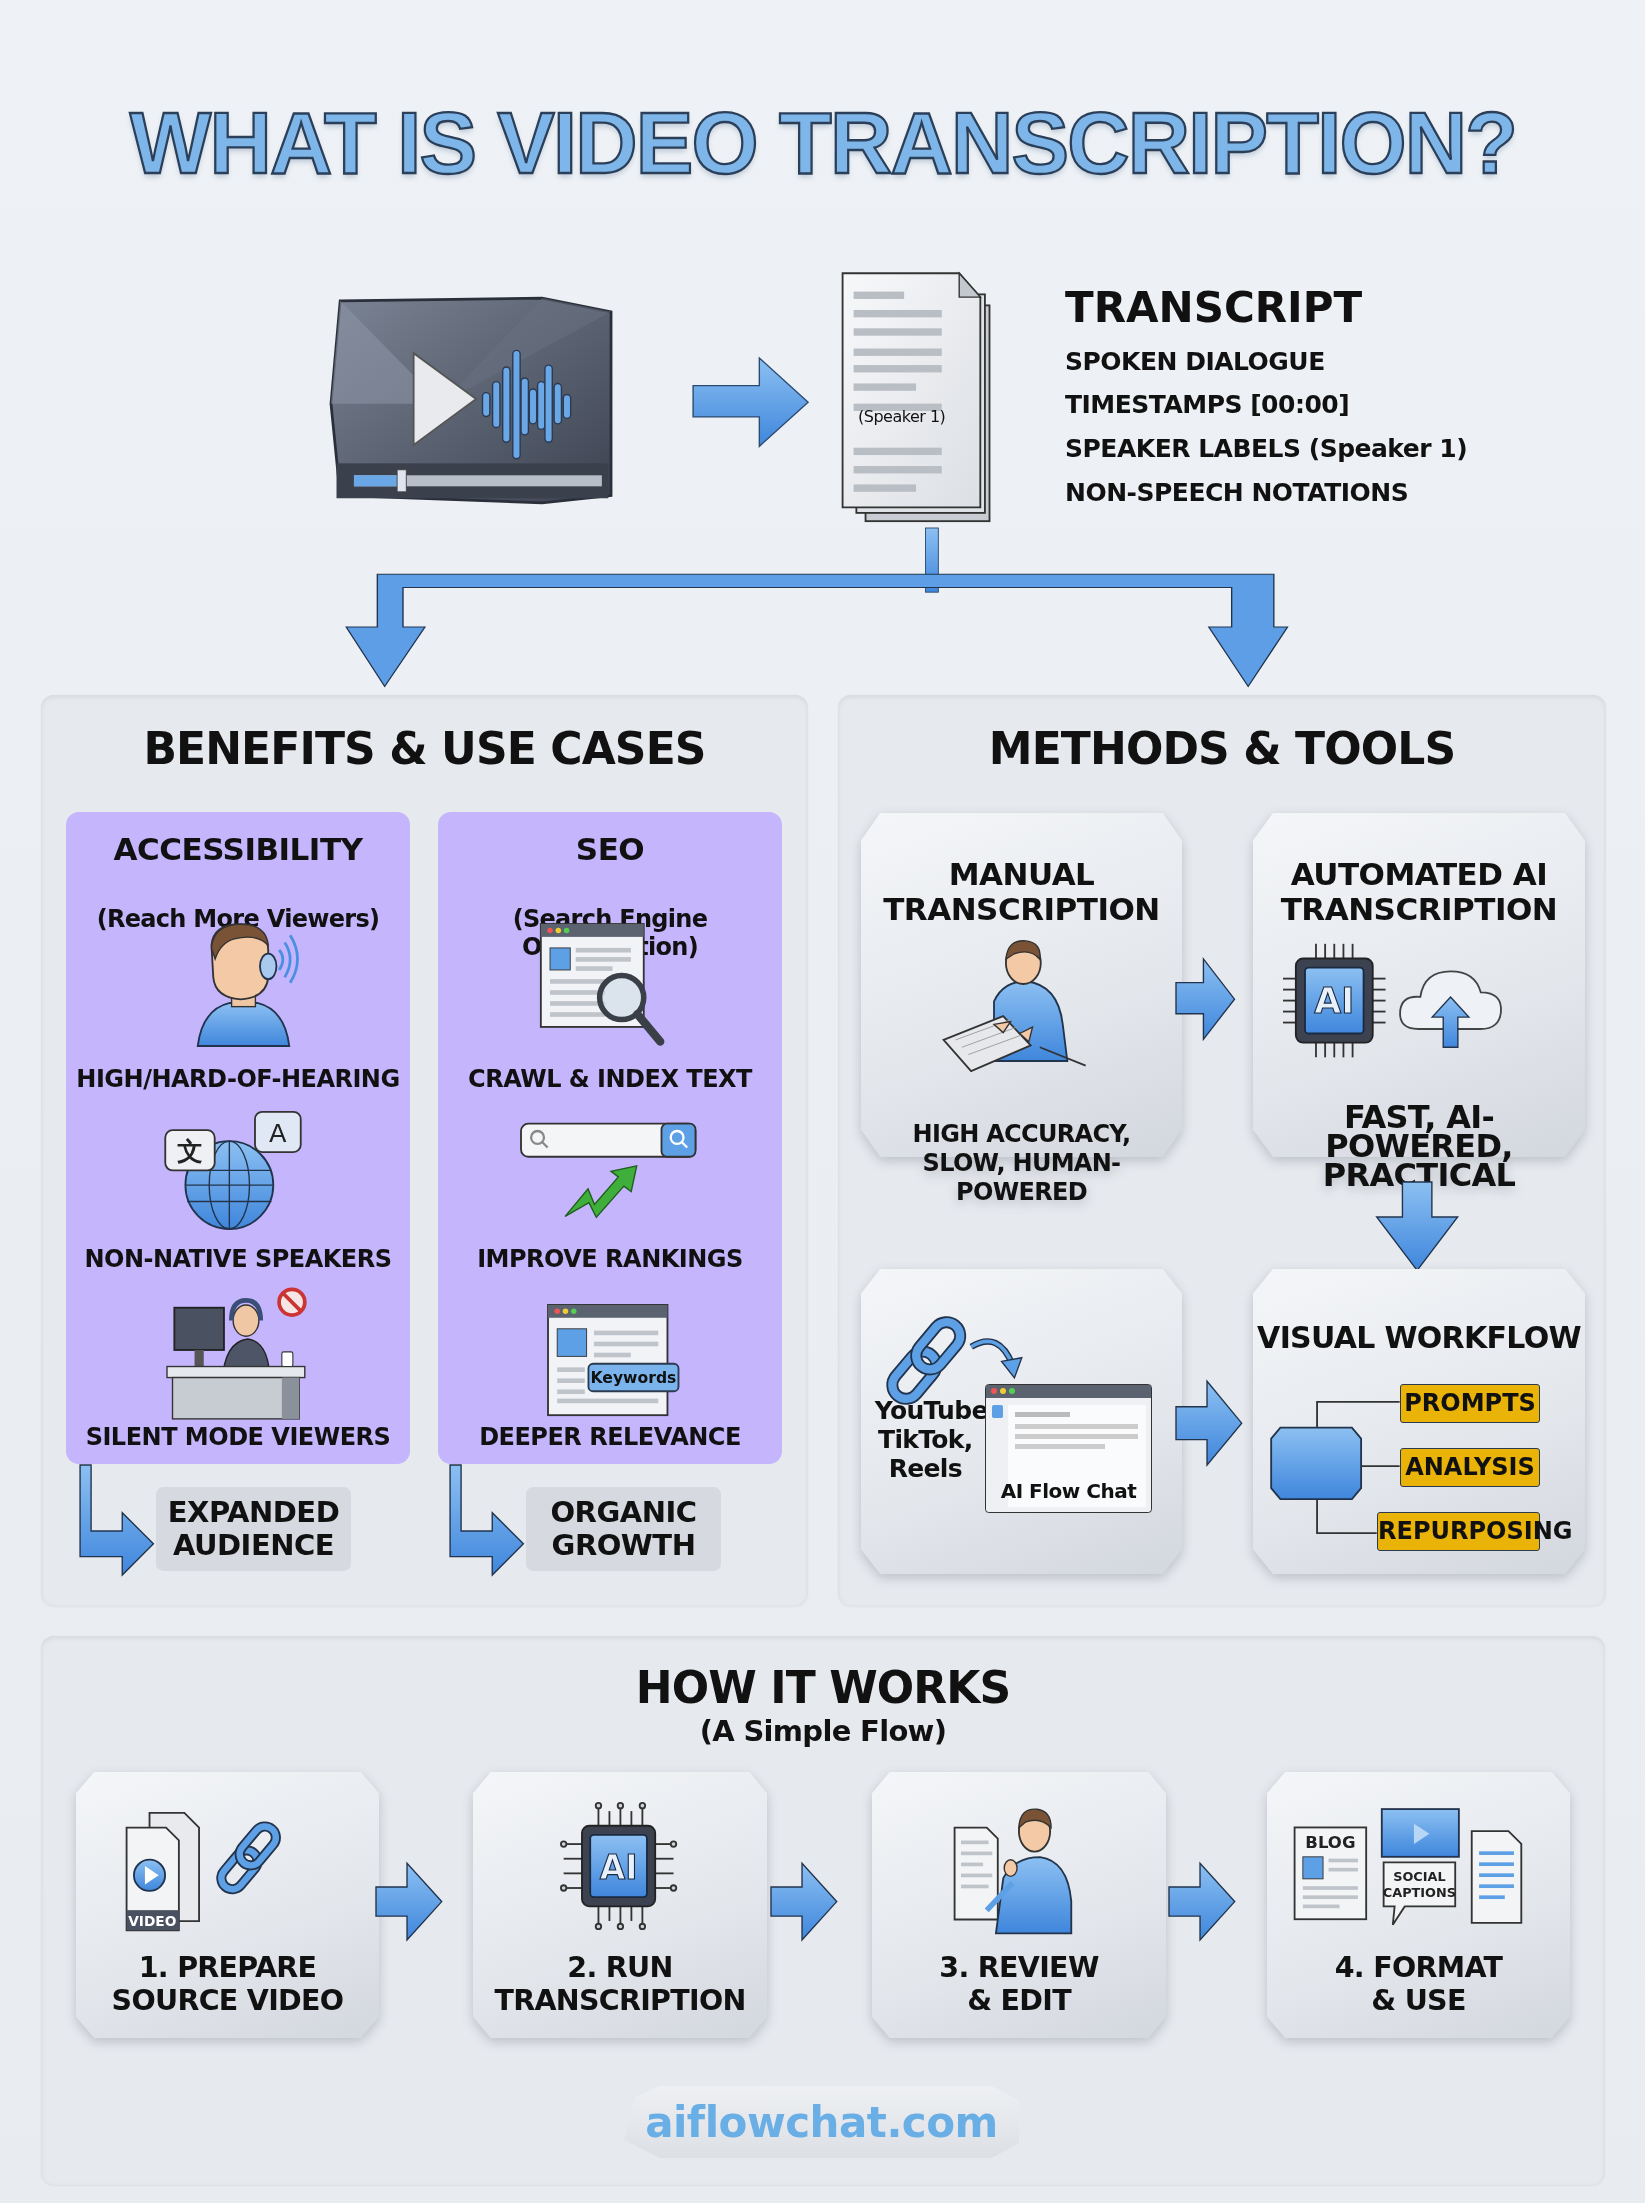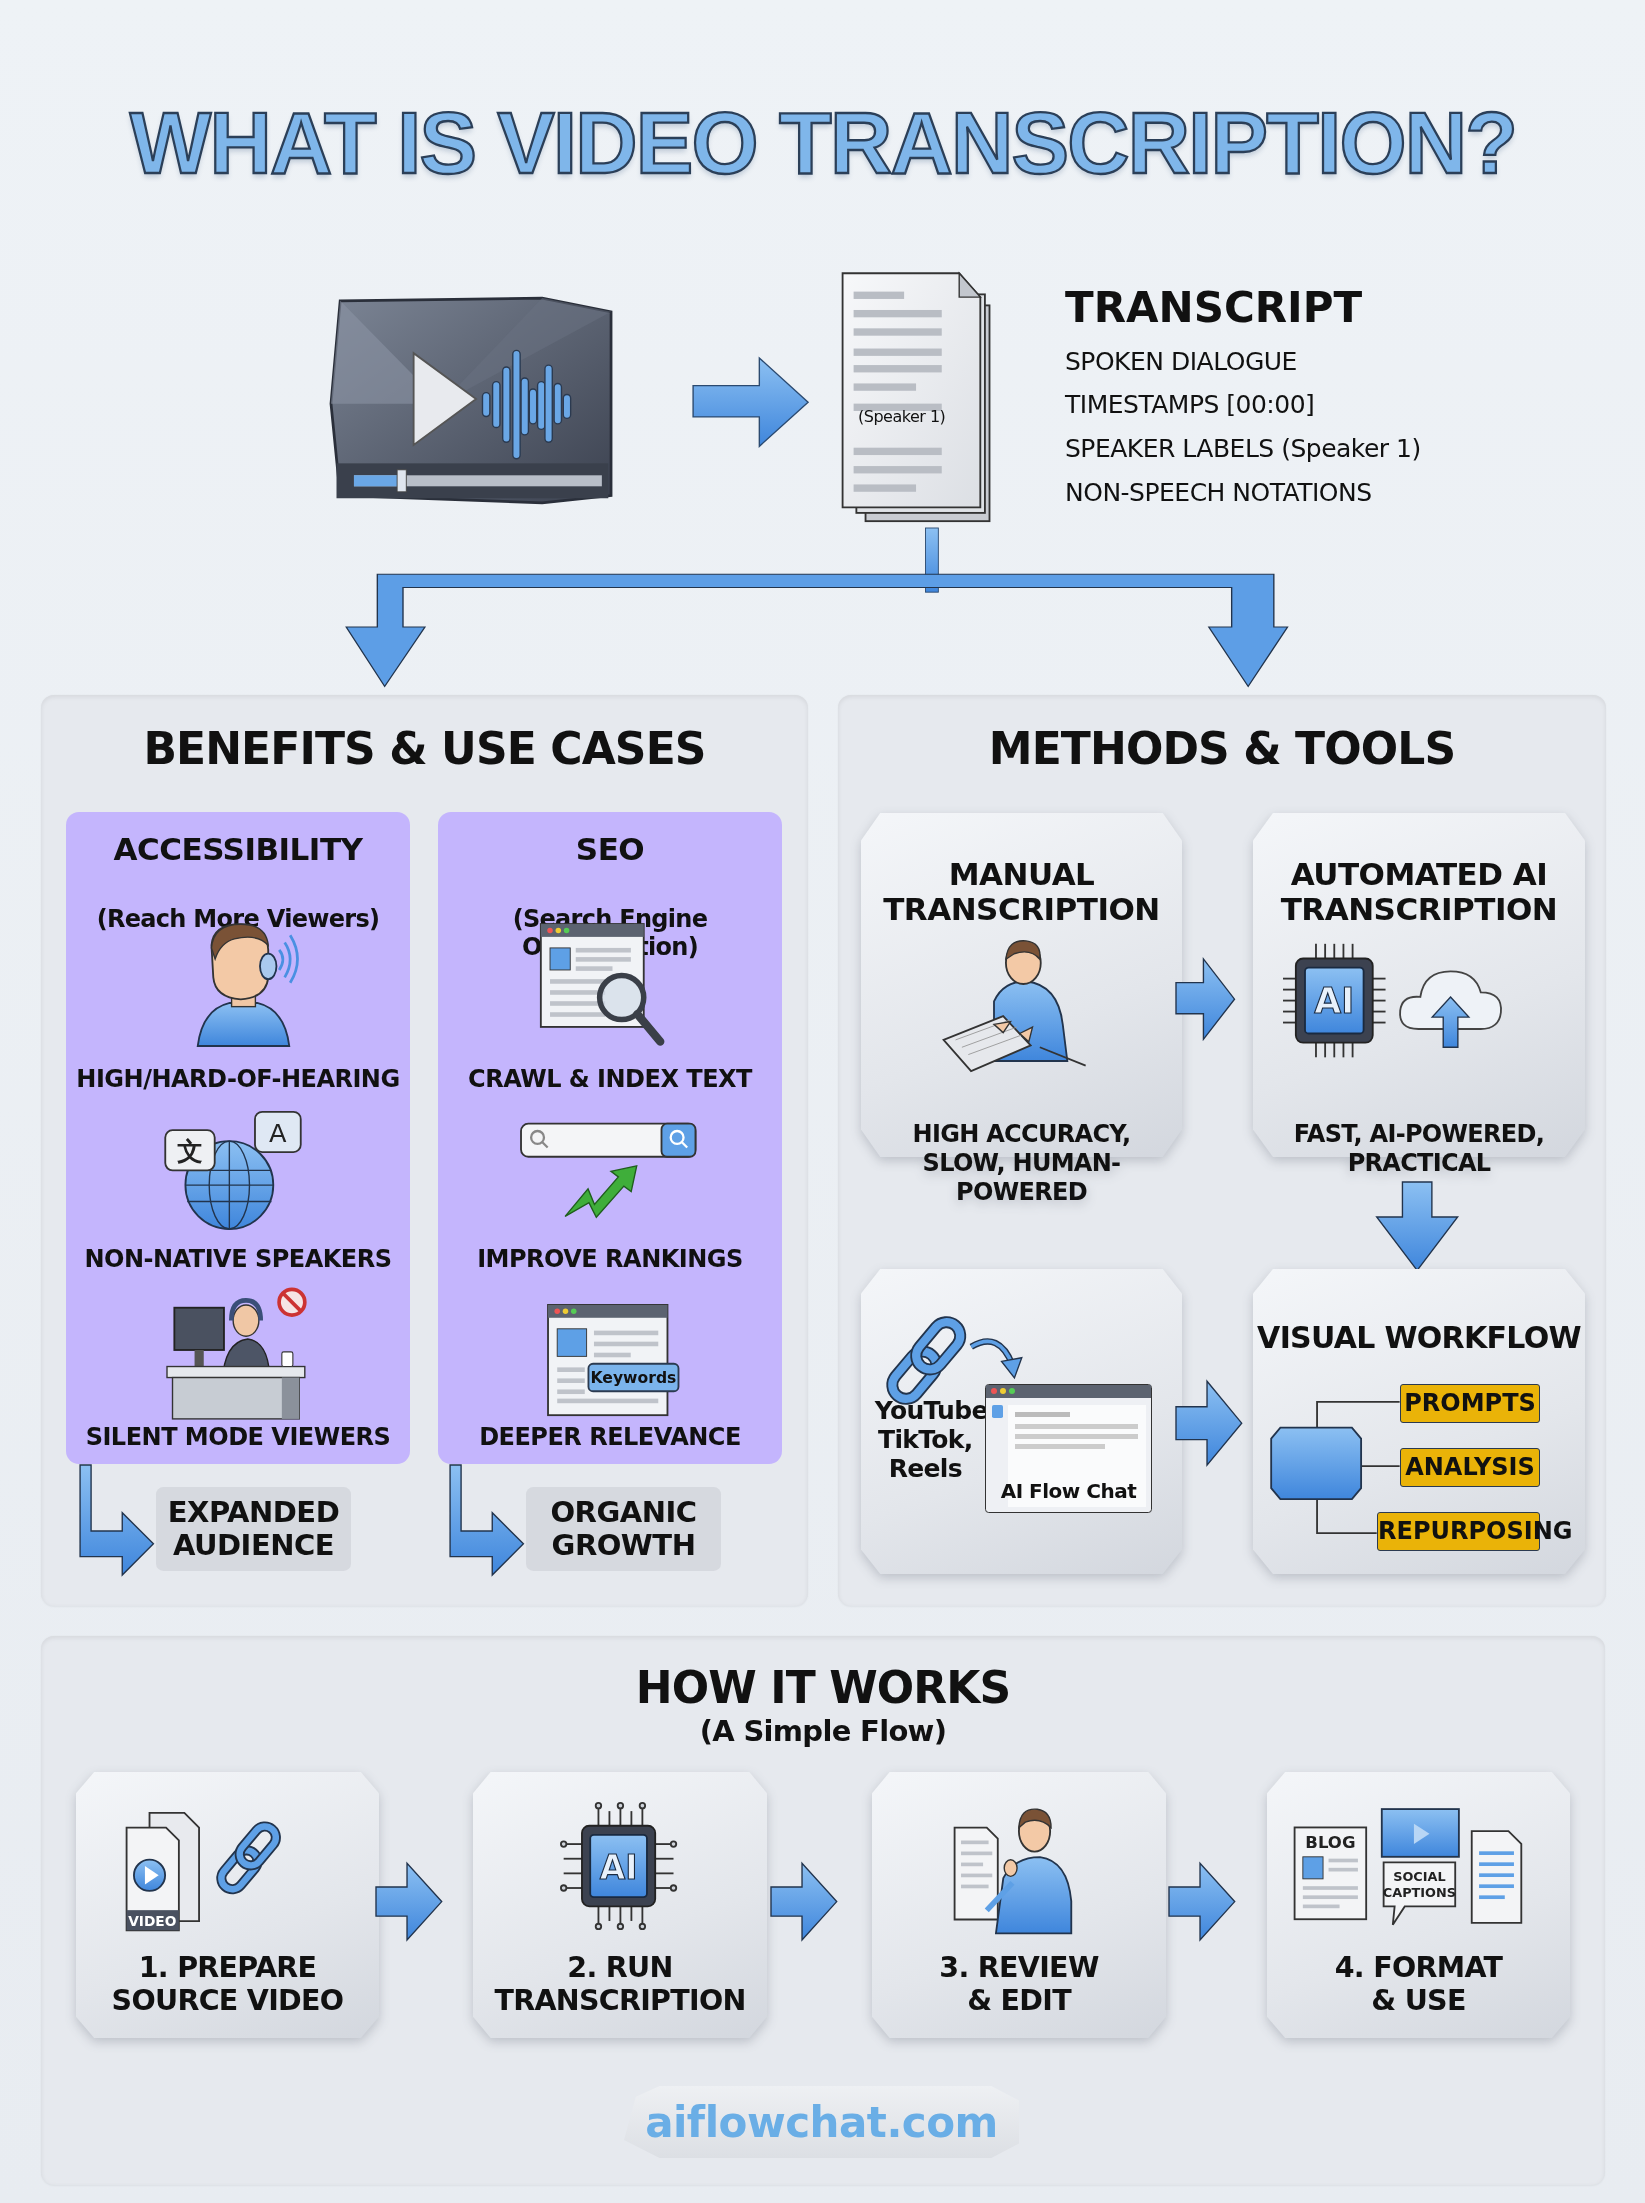--- a/index.html
+++ b/index.html
@@ -13,21 +13,21 @@
   .title {
     left: 0; top: 92px; width: 1646px; text-align: center;
     font-family: "Liberation Sans", sans-serif; font-weight: 700;
     font-size: 88px; letter-spacing: -1.8px; transform: scaleX(0.98);
     color: #7fb6ea;
     -webkit-text-stroke: 2.3px #2b3f58;
     text-shadow: 0 3.7px 5.5px rgba(60,90,130,0.25);
   }
   .transcript-text { left: 1065px; top: 283px; }
   .transcript-text .h { font-size: 42px; font-weight: 700; letter-spacing: 0px; }
-  .transcript-text .li { font-size: 25px; font-weight: 400; margin-top: 14.7px; letter-spacing: -0.5px; }
+  .transcript-text .li { font-size: 25px; font-weight: 700; margin-top: 14.7px; letter-spacing: -0.5px; }
   .panel {
     background: #e6e9ee; border-radius: 13px;
     box-shadow: 0 1.8px 5.5px rgba(0,0,0,0.08) inset, 0 0.9px 1.8px rgba(0,0,0,0.05);
   }
   .panel-title { width: 100%; text-align: center; font-size: 44px; font-weight: 700; letter-spacing: -0.9px; }
   .subcard { background: #c4b5fd; border-radius: 13px; }
   .label { text-align: center; font-weight: 700; font-size: 24px; letter-spacing: -0.5px; color: #111; }
   .card-h { text-align: center; font-weight: 700; font-size: 31px; letter-spacing: -0.5px; line-height: 35px; }
   .card-sub { text-align: center; font-weight: 700; font-size: 24px; letter-spacing: -0.7px; margin-top: 36px; }
   .bevel {
@@ -322,21 +322,21 @@
           <line x1="98" y1="64" x2="114" y2="64"></line>
           <line x1="98" y1="76" x2="114" y2="76"></line>
           <line x1="98" y1="88" x2="114" y2="88"></line>
       </g>
       <rect x="16" y="18" width="84" height="92" rx="8" fill="#3c4250" stroke="#222" stroke-width="2"></rect>
       <rect x="26" y="28" width="64" height="72" rx="4" fill="url(#gBlue)" stroke="#1a2a40" stroke-width="2"></rect>
       <text x="58" y="78" text-anchor="middle" font-size="38" font-weight="700" fill="#e8f1fb" stroke="#1a2a40" stroke-width="1.2">AI</text>
       <path d="M150,95 Q128,95 130,75 Q132,58 152,60 Q156,32 185,32 Q212,32 218,55 Q242,55 240,77 Q238,95 218,95 Z" fill="#eef2f7" stroke="#444" stroke-width="2"></path>
       <polygon points="185,60 205,82 193,82 193,115 177,115 177,82 165,82" fill="url(#gBlue)" stroke="#22344d" stroke-width="1.5"></polygon>
     </svg>
-    <div class="abs card-sub" style="top:271px;width:100%;font-size:24px;line-height:29px">
+    <div class="abs card-sub" style="top:254px;width:100%;font-size:32px;line-height:29px">
       <div>FAST, AI-POWERED,</div>
       <div>PRACTICAL</div>
     </div>
   </div>
 
   <svg class="abs" style="left:535px;top:487px" width="92" height="92" viewBox="0 0 100 100">
     <polygon points="32,0 64,0 64,38 92,38 48,96 4,38 32,38" fill="url(#gBlue)" stroke="#22344d" stroke-width="1.5"></polygon>
   </svg>
 
   <div class="abs bevel-wrap" style="left:23px;top:574px;width:321px;height:305px">

